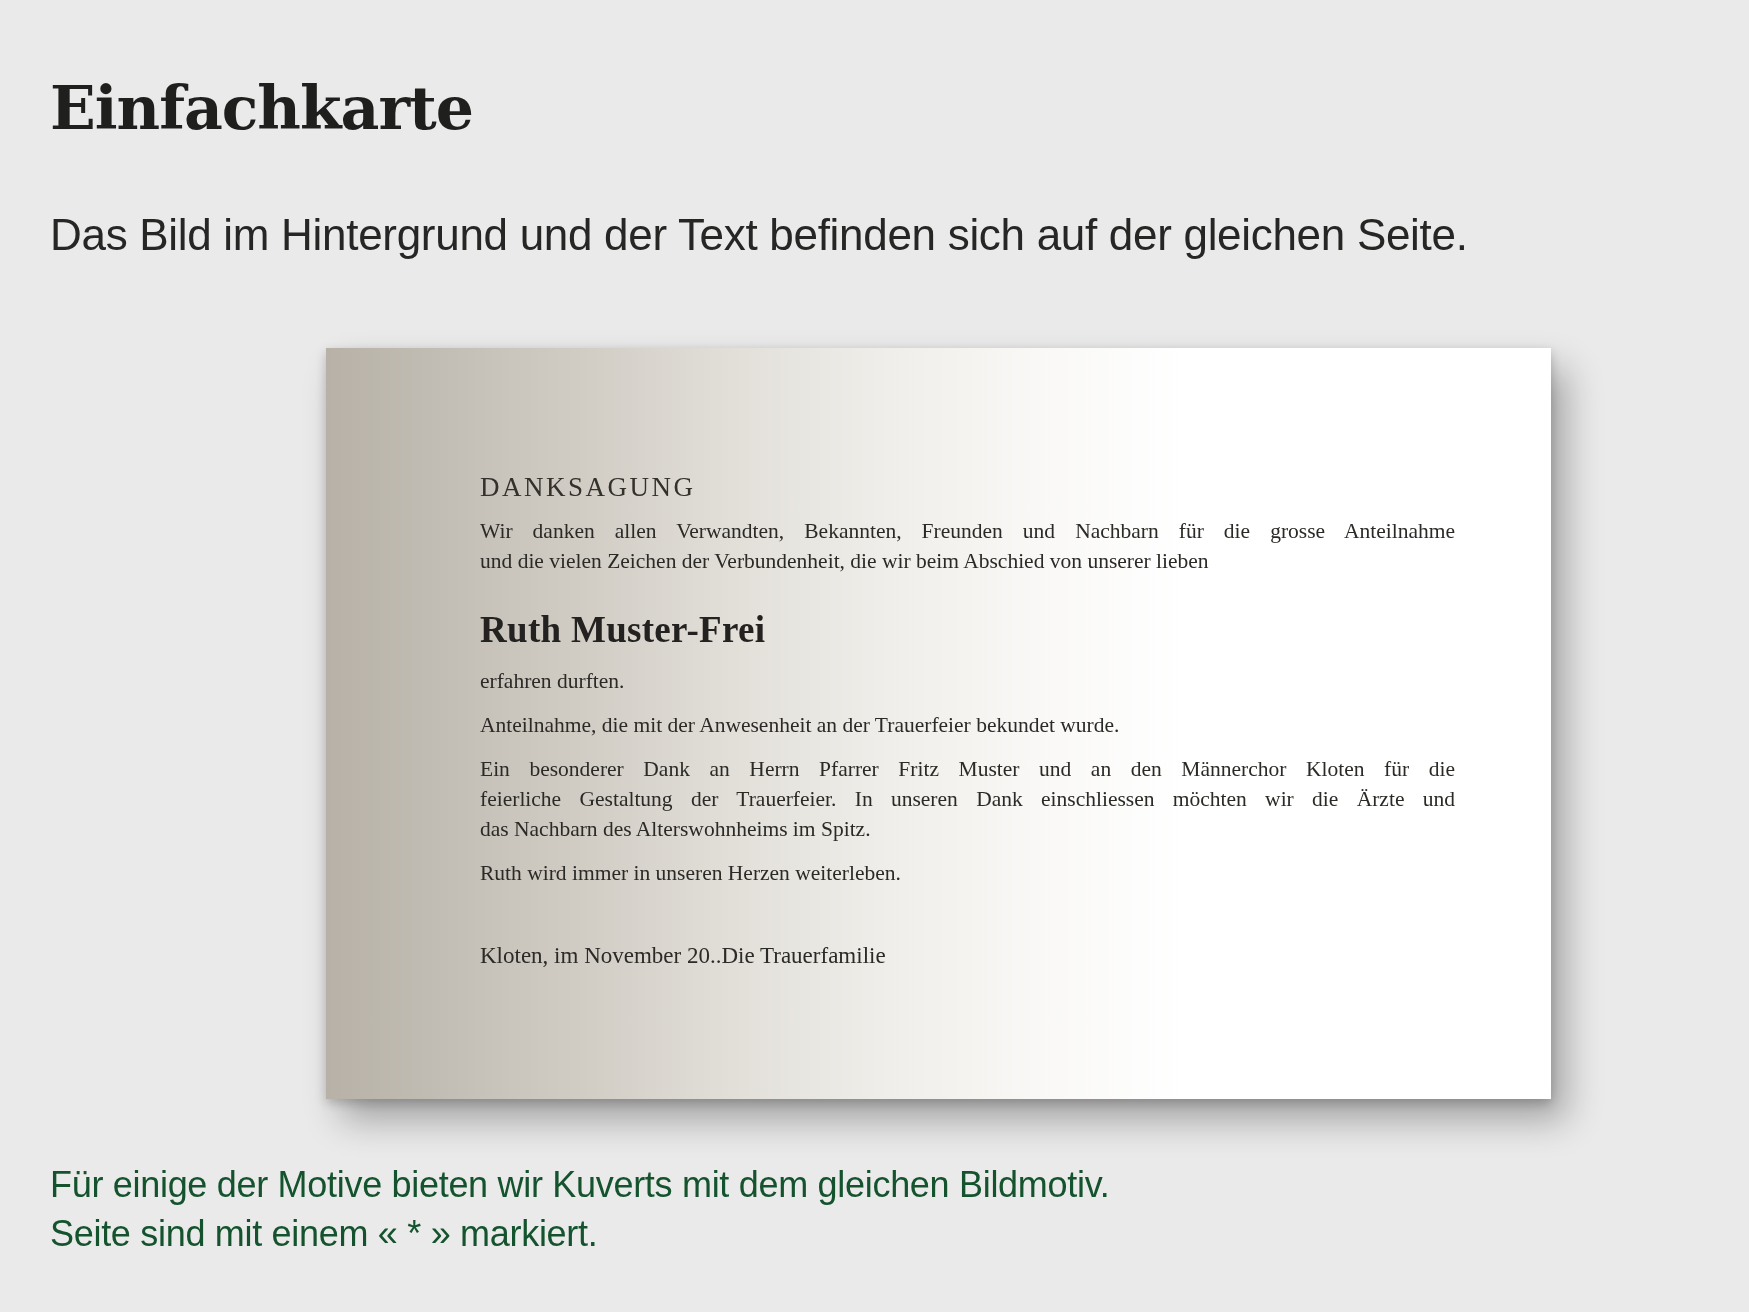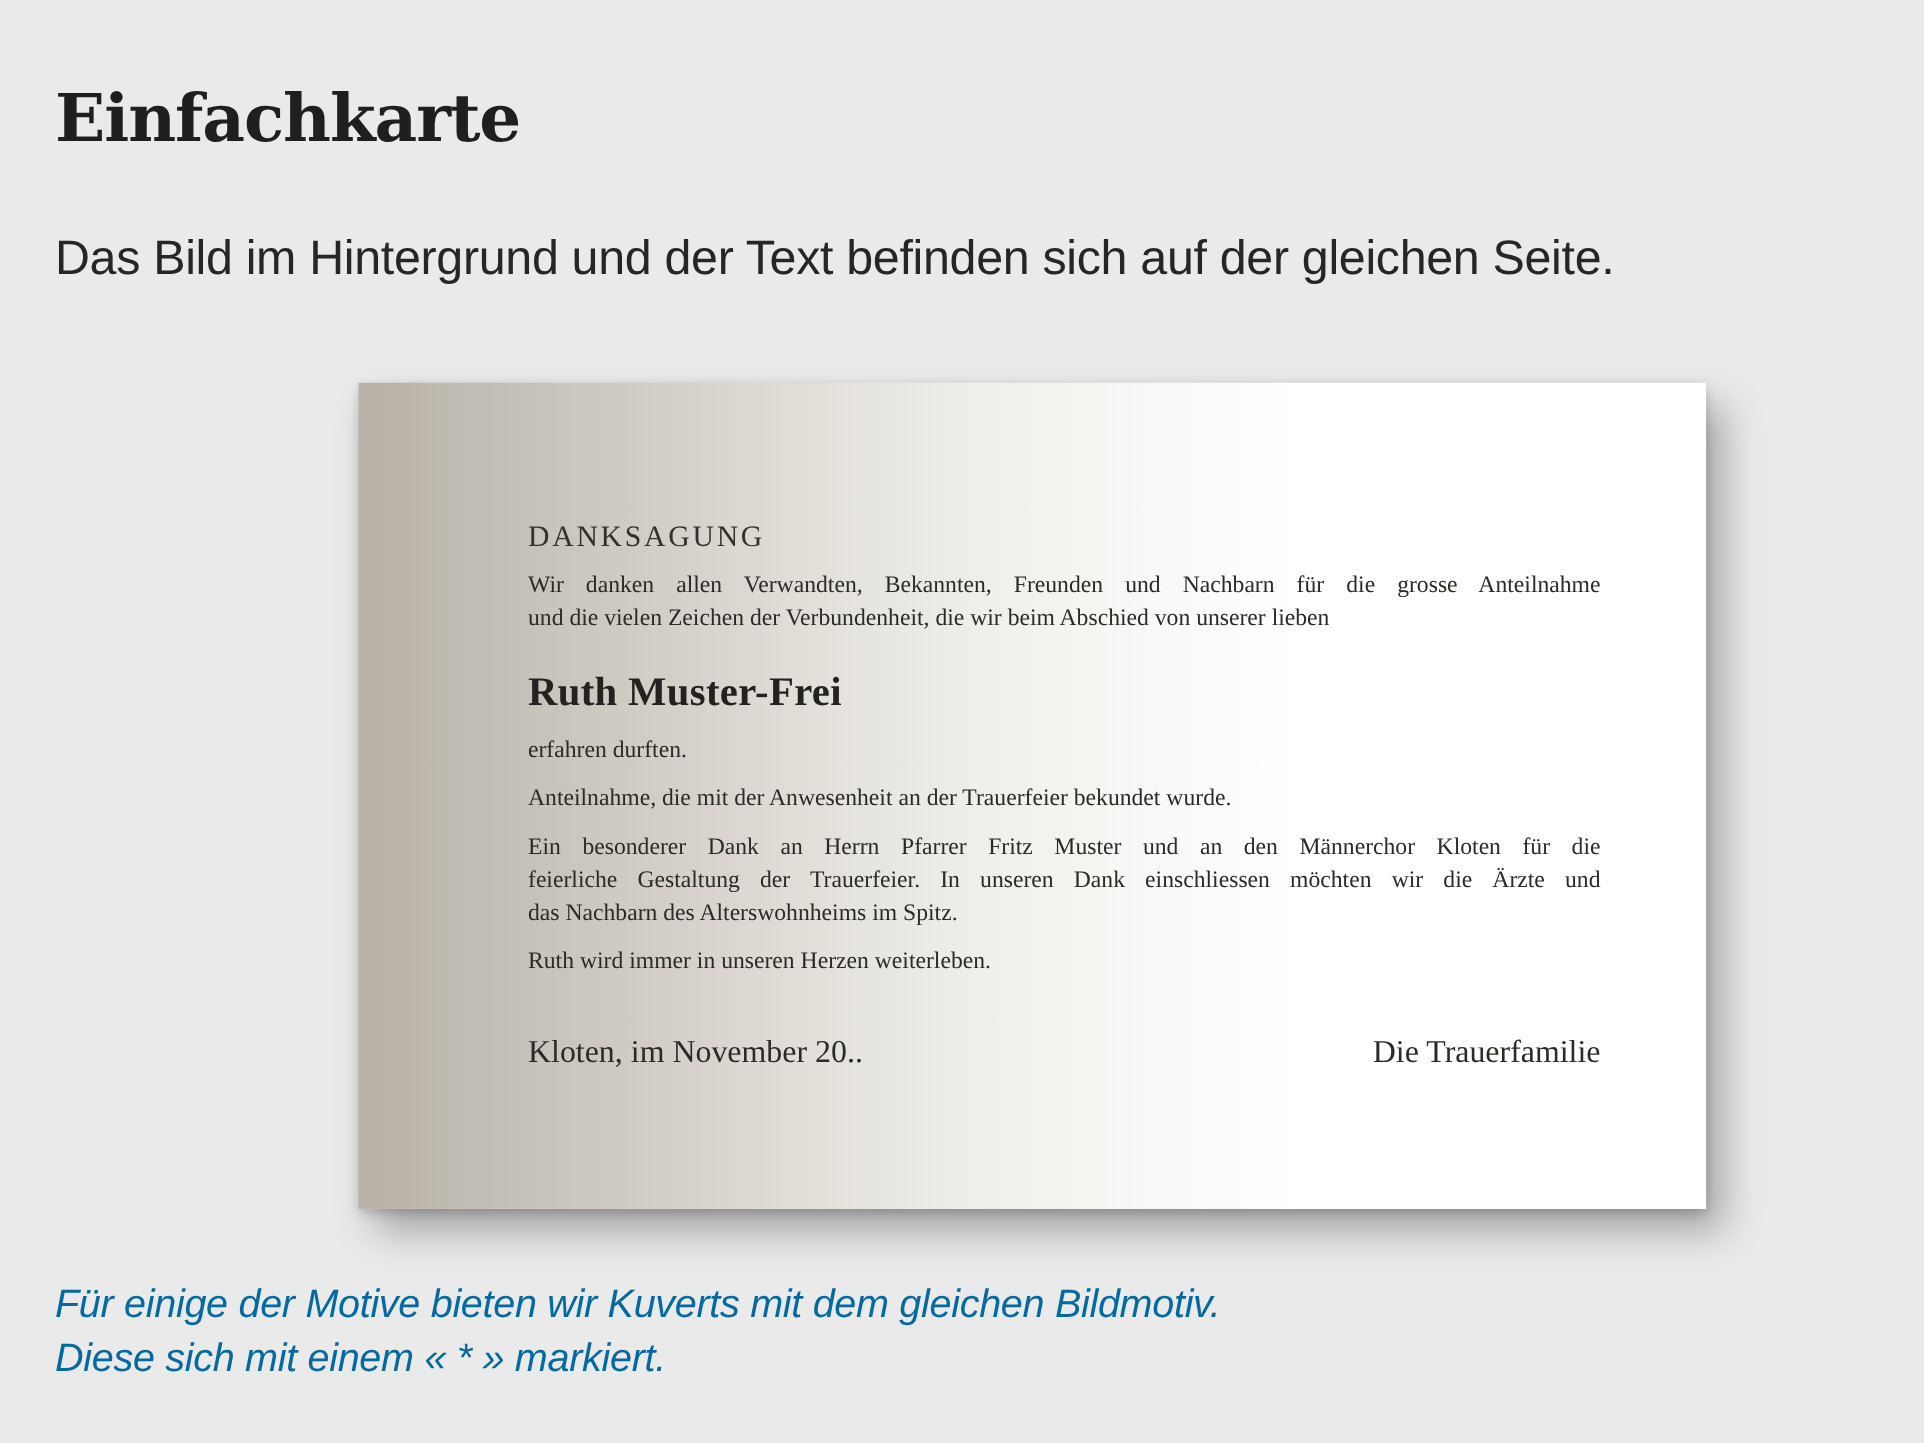--- a/index.html
+++ b/index.html
@@ -27,22 +27,21 @@
     font-size: 44px;
     letter-spacing: -0.3px;
     color: #262624;
   }
 
   .footnote {
     position: absolute; left: 50px; top: 1160px;
     font-size: 36px;
     line-height: 49px;
     letter-spacing: -0.3px;
-    color: #0369a1;
-    font-style: italic;
+    color: #14532d;
   }
 
   .card {
     position: absolute; left: 326px; top: 348px;
     width: 1225px; height: 751px;
     box-sizing: border-box;
     padding: 122px 96px 0 154px;
     background: linear-gradient(90deg,
       #b7b1a7 0%, #c2bdb4 9%, #d1cdc5 21%,
       #e3e0da 34%, #efeeea 46%, #f9f8f6 58%,
@@ -76,23 +75,22 @@
     font-size: 37px;
     line-height: 48px;
     font-weight: 700;
     text-align: left;
     color: #232220;
     letter-spacing: 0.3px;
   }
 
   .card-footer {
     display: flex;
-    justify-content: space-between;
     margin-top: 53px;
-    font-size: 29px;
+    font-size: 23px;
     line-height: 30px;
   }
 </style>
 </head>
 <body>
 
 <h1 class="page-title">Einfachkarte</h1>
 
 <div class="page-subtitle">Das Bild im Hintergrund und der Text befinden sich auf der gleichen Seite.</div>
 
@@ -121,14 +119,14 @@
   <div class="line mt14">Ruth wird immer in unseren Herzen weiterleben.</div>
 
   <div class="card-footer">
     <span>Kloten, im November 20..</span>
     <span>Die Trauerfamilie</span>
   </div>
 </div>
 
 <div class="footnote">
   <div>Für einige der Motive bieten wir Kuverts mit dem gleichen Bildmotiv.</div>
-  <div>Diese sich mit einem « * » markiert.</div>
+  <div>Seite sind mit einem « * » markiert.</div>
 </div>
 
 </body></html>

